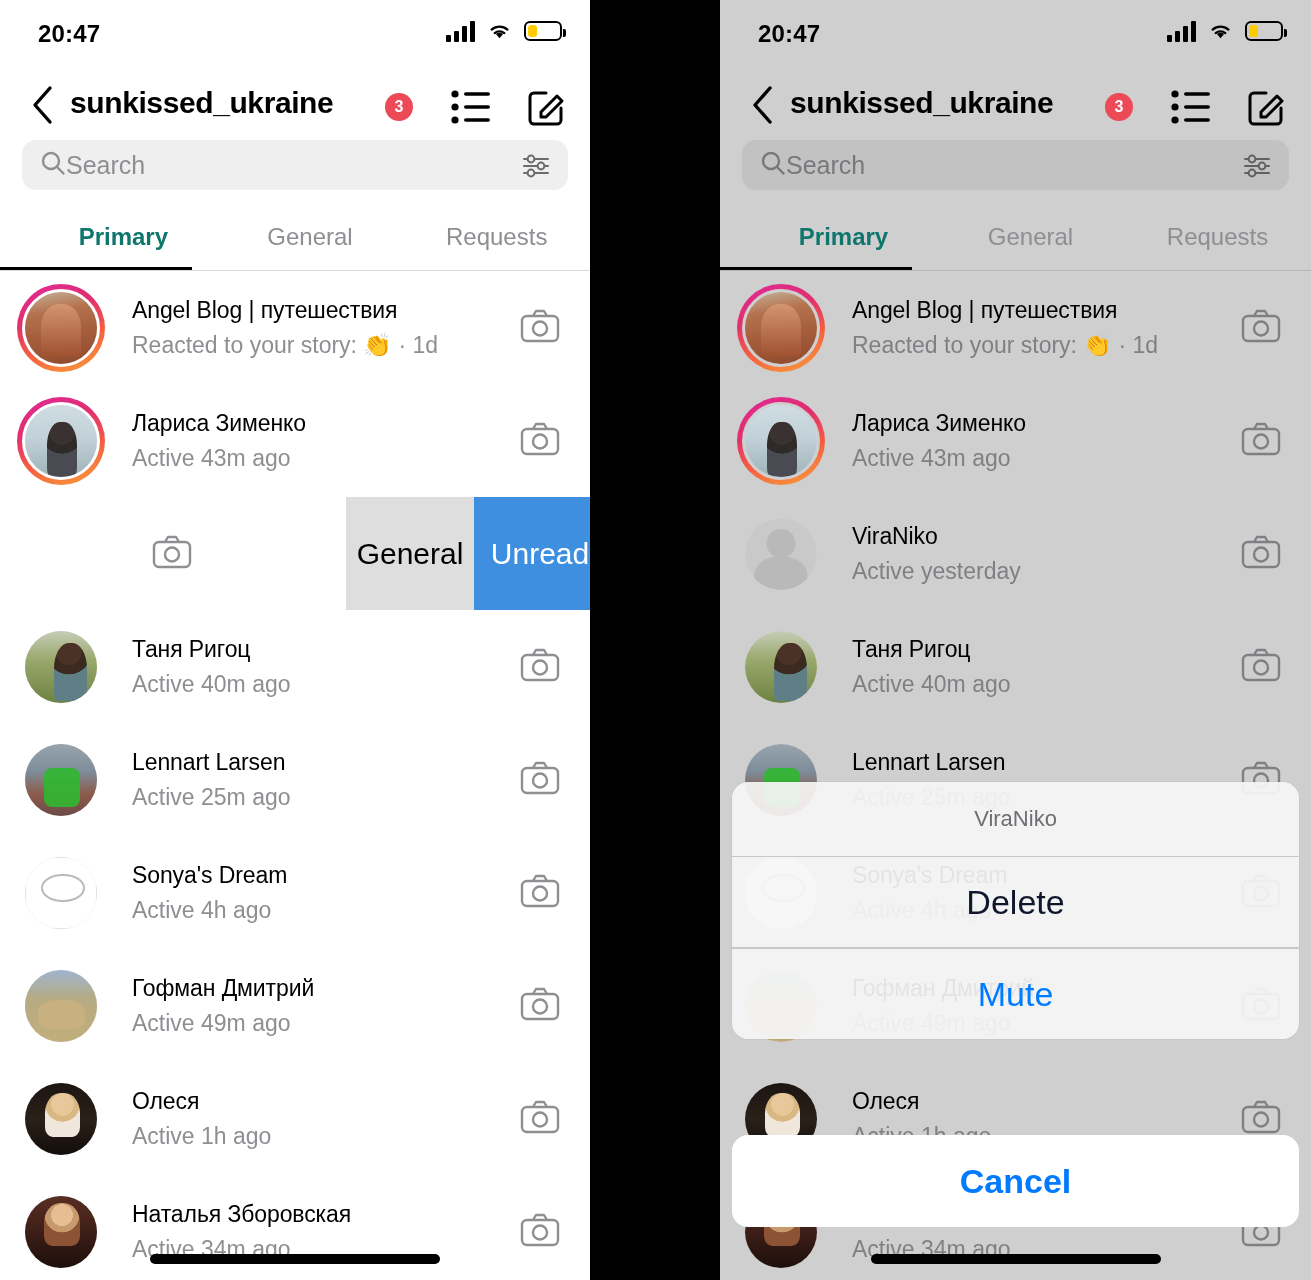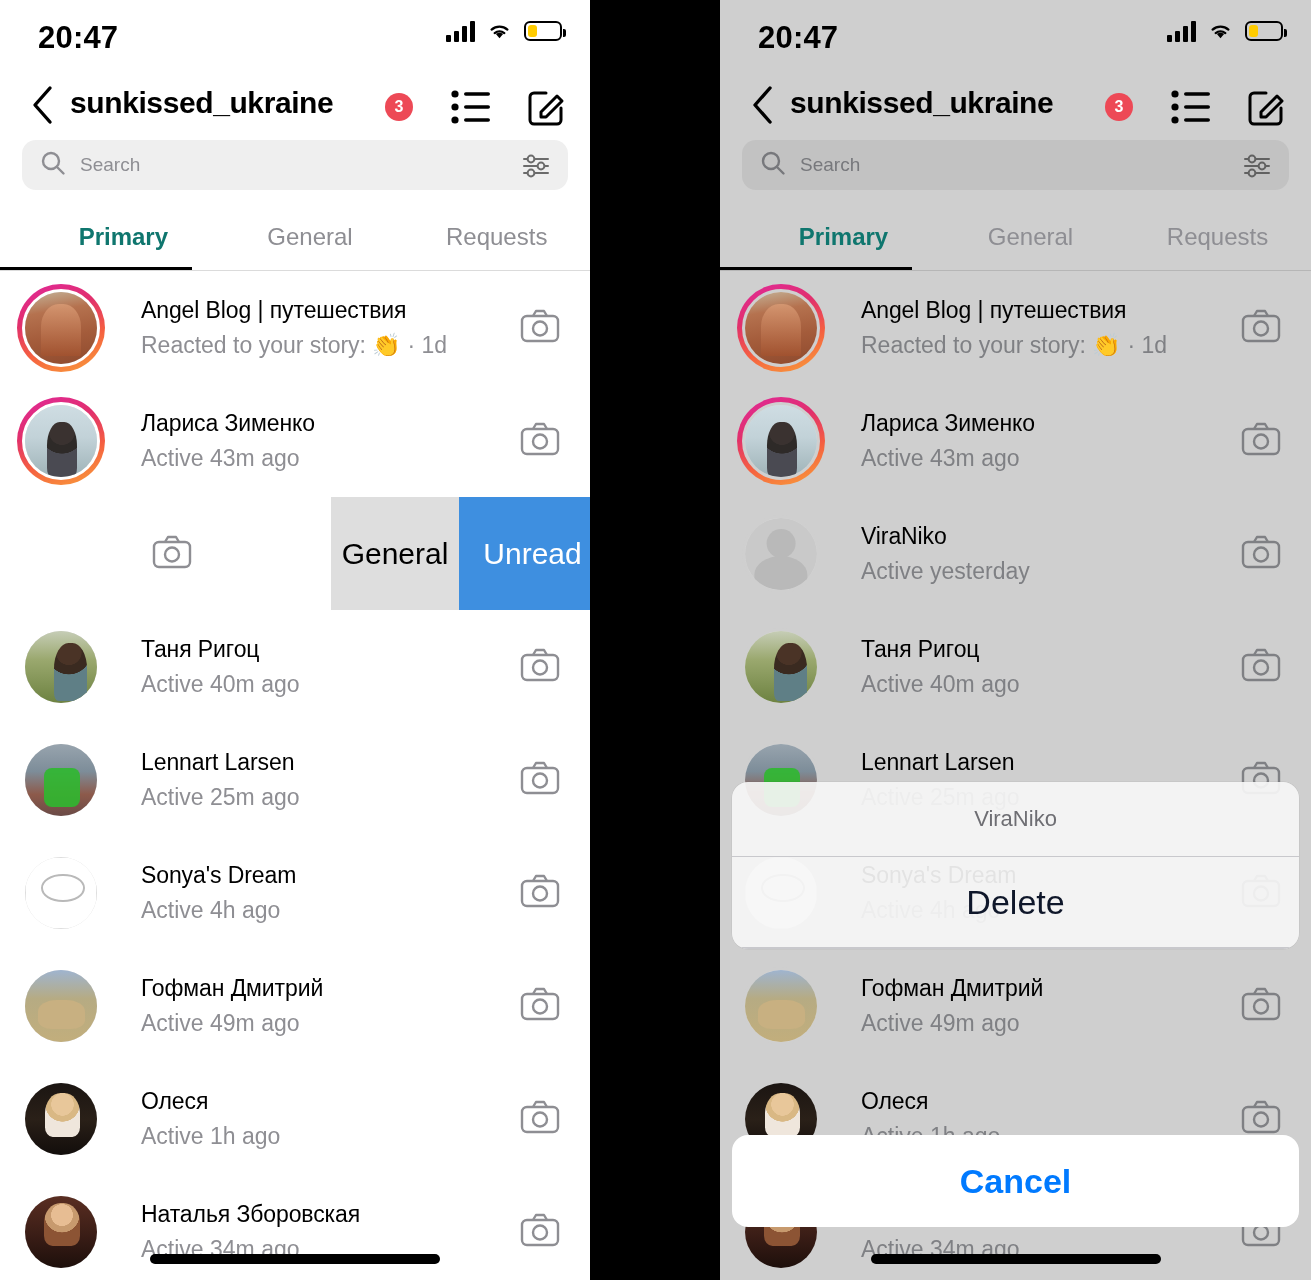--- a/index.html
+++ b/index.html
@@ -14,21 +14,21 @@
   
   .panel { position: absolute; top: 0; height: 1280px; overflow: hidden; }
   #panel-left  { left: 0;    width: 590px; background: #ffffff; }
   #panel-right { left: 720px; width: 591px; background: #cfcfcf; }
   .divider-black { position:absolute; left:590px; top:0; width:130px; height:1280px; background:#000; }
 
   
   .statusbar { position: relative; height: 72px; }
   .clock {
     position: absolute; left: 38px; top: 20px;
-    font-size: 31px; font-weight: 700; letter-spacing: .2px; color: #000;
+    font-size: 24px; font-weight: 700; letter-spacing: .2px; color: #000;
   }
   .status-icons { position: absolute; right: 28px; top: 20px; display: flex; align-items: center; gap: 11px; }
   .bars { display: flex; align-items: flex-end; gap: 3px; height: 22px; }
   .bars i { display:block; width: 5px; background:#000; border-radius: 1px; }
   .bars i:nth-child(1){height:7px;}
   .bars i:nth-child(2){height:11px;}
   .bars i:nth-child(3){height:16px;}
   .bars i:nth-child(4){height:21px;}
   .batt { position: relative; width: 38px; height: 20px; border: 2px solid #000; border-radius: 6px; }
   .batt::after { content:""; position:absolute; right:-6px; top:6px; width:3px; height:8px; background:#000; border-radius:0 2px 2px 0; }
@@ -55,21 +55,21 @@
 
   
   .search-wrap { padding: 0 22px; }
   .searchbar {
     position: relative; height: 50px; border-radius: 14px; background: #EFEFEF;
     display:flex; align-items:center;
   }
   #panel-right .searchbar { background: #c2c2c2; }
   .searchbar .s-icon { margin-left: 18px; }
   .searchbar .s-ph {
-    margin-left: 14px; font-size: 19px; color: #8E8E93;
+    font-size: 25px; color: #8E8E93;
   }
   #panel-right .searchbar .s-ph { color:#77787c; }
   .searchbar .s-filter { position:absolute; right: 18px; top: 13px; }
 
   
   .tabs { display:flex; height: 66px; margin-top: 14px; position: relative; }
   .tab { flex:1; display:flex; align-items:center; justify-content:center;
          font-size: 24px; color:#8E8E93; }
   .tab.active { color:#0f766e; font-weight: 700; margin-left: 30px; }
   .tabs .underline { position:absolute; left:0; bottom:0; width:192px; height:3px; background:#000; }
@@ -83,21 +83,21 @@
   .ring {
     position:absolute; inset:-5px; border-radius:50%;
     background: linear-gradient(160deg,#E0289B 0%, #E1306C 35%, #F56040 65%, #F9A03A 100%);
   }
   .avatar {
     position:absolute; inset:0; border-radius:50%; overflow:hidden;
     background:#DBDBDB; border: 3px solid #fff;
   }
   #panel-right .avatar { border-color: #cfcfcf; }
   .avatar .ph { position:absolute; inset:0; }
-  .row .texts { margin-left: 41px; flex: 1 1 auto; min-width:0; }
+  .row .texts { margin-left: 32px; flex: 1 1 auto; min-width:0; }
   .row .name { font-size: 23px; color:#000; letter-spacing:-0.1px; white-space:nowrap; overflow:hidden; text-overflow:ellipsis;}
   .row .sub  { font-size: 23px; color:#8E8E93; margin-top: 8px; white-space:nowrap; }
   #panel-right .row .sub { color:#7f8084; }
   .row .cam { margin-right: 30px; flex:0 0 auto; }
 
   
   .art-church{background:linear-gradient(170deg,#c4b49a 0%,#b5724f 28%,#a45c3b 60%,#8e4a2e 100%);}
   .art-church::after{content:"";position:absolute;left:22%;top:18%;width:56%;height:72%;
     background:linear-gradient(180deg,#d89a74,#a2522f);border-radius:44% 44% 6% 6%;opacity:.85;}
   .art-larisa{background:linear-gradient(180deg,#cfdde3 0%,#c2d2d8 45%,#9fb3b8 100%);}
@@ -127,21 +127,21 @@
   .art-natalia::after{content:"";position:absolute;left:26%;top:10%;width:50%;height:60%;
     background:radial-gradient(circle at 50% 28%,#e7bd93 0 30%,#c79a6e 31% 48%,#8c5434 49% 100%);border-radius:46% 46% 24% 24%;}
 
   
   .swipe-row { position: relative; height: 113px; }
   .swipe-row .cam-left { position:absolute; left: 152px; top: 38px; }
   .swipe-actions { position:absolute; right:0; top:0; bottom:0; display:flex; }
   .swipe-btn { display:flex; align-items:center; justify-content:center; font-size: 30px; color:#000; }
   .swipe-more    { width: 128px; background:#EFEFEF; }
   .swipe-general { width: 128px; background:#DEDEDE; }
-  .swipe-unread  { width: 131px; background:#3E8FE0; color:#fff;padding-left:16px; }
+  .swipe-unread  { width: 116px; background:#3E8FE0; color:#fff;padding-left:16px; }
 
   
   .sheet-group {
     position: absolute; left: 12px; right: 12px; top: 782px;
     background: rgba(246,246,246,0.92); border-radius: 16px; overflow:hidden;
     box-shadow: 0 0 0 .5px rgba(0,0,0,.07);
   }
   .sheet-title {
     height: 74px; display:flex; align-items:center; justify-content:center;
     font-size: 22px; color:#6e6e73;
@@ -674,19 +674,20 @@
         </div>
       </div>
     </div>
 
     <div class="sheet-group">
       <div class="sheet-title">ViraNiko</div>
       <div class="sheet-sep"></div>
       <div class="sheet-item destructive">Delete</div>
       <div class="sheet-sep"></div>
       <div class="sheet-sep"></div>
+      <div class="sheet-item">Mute</div>
     </div>
     <div class="sheet-cancel">Cancel</div>
 
     <div class="home-indicator"></div>
   </div>
 
 </div>
 
 </body></html>

